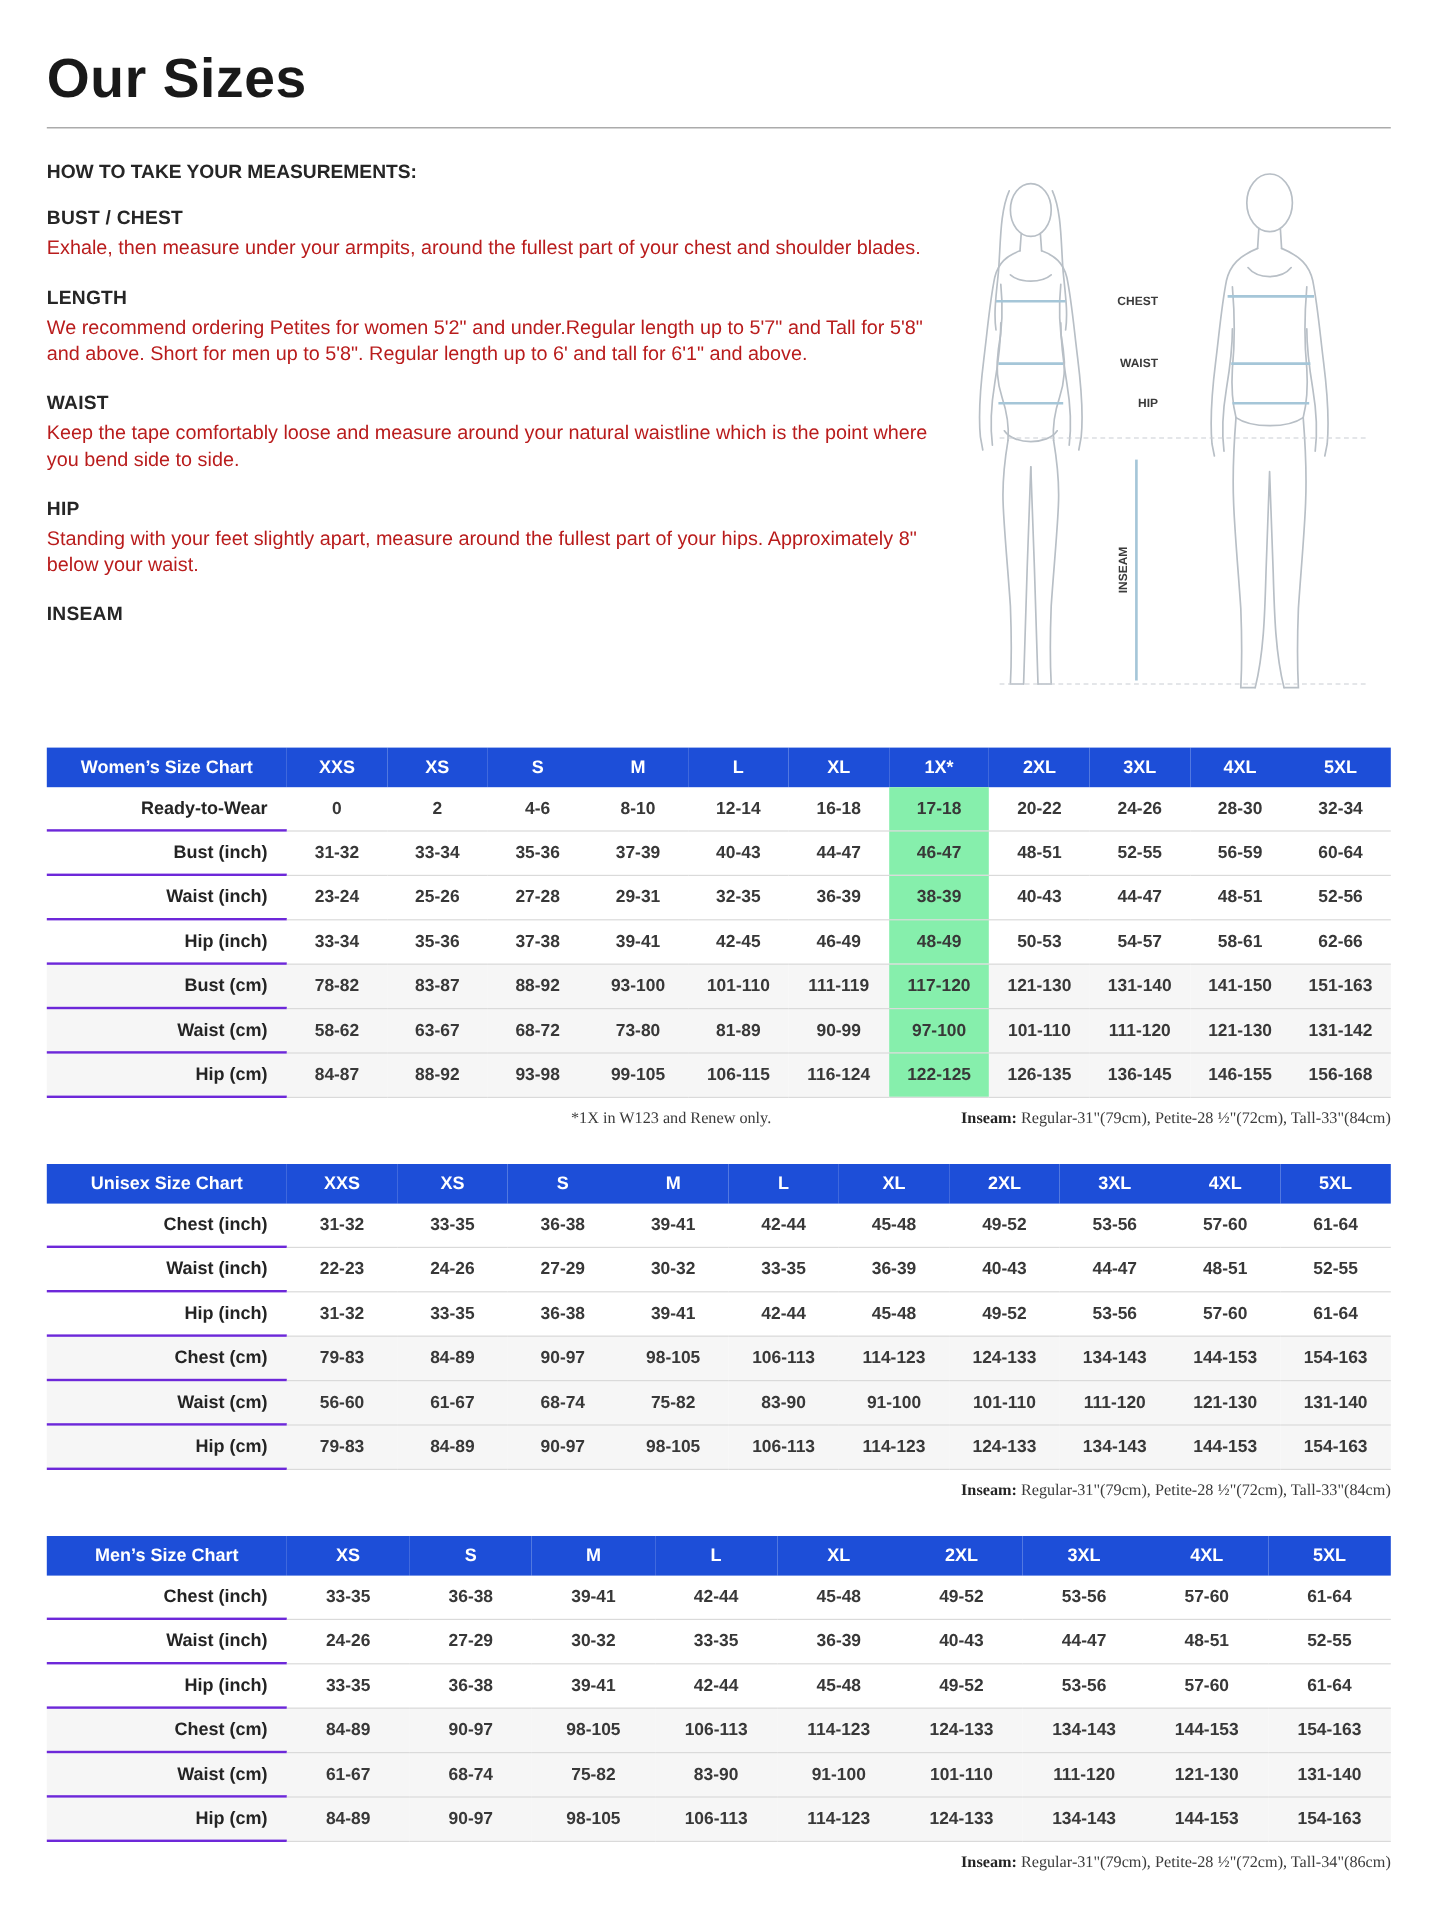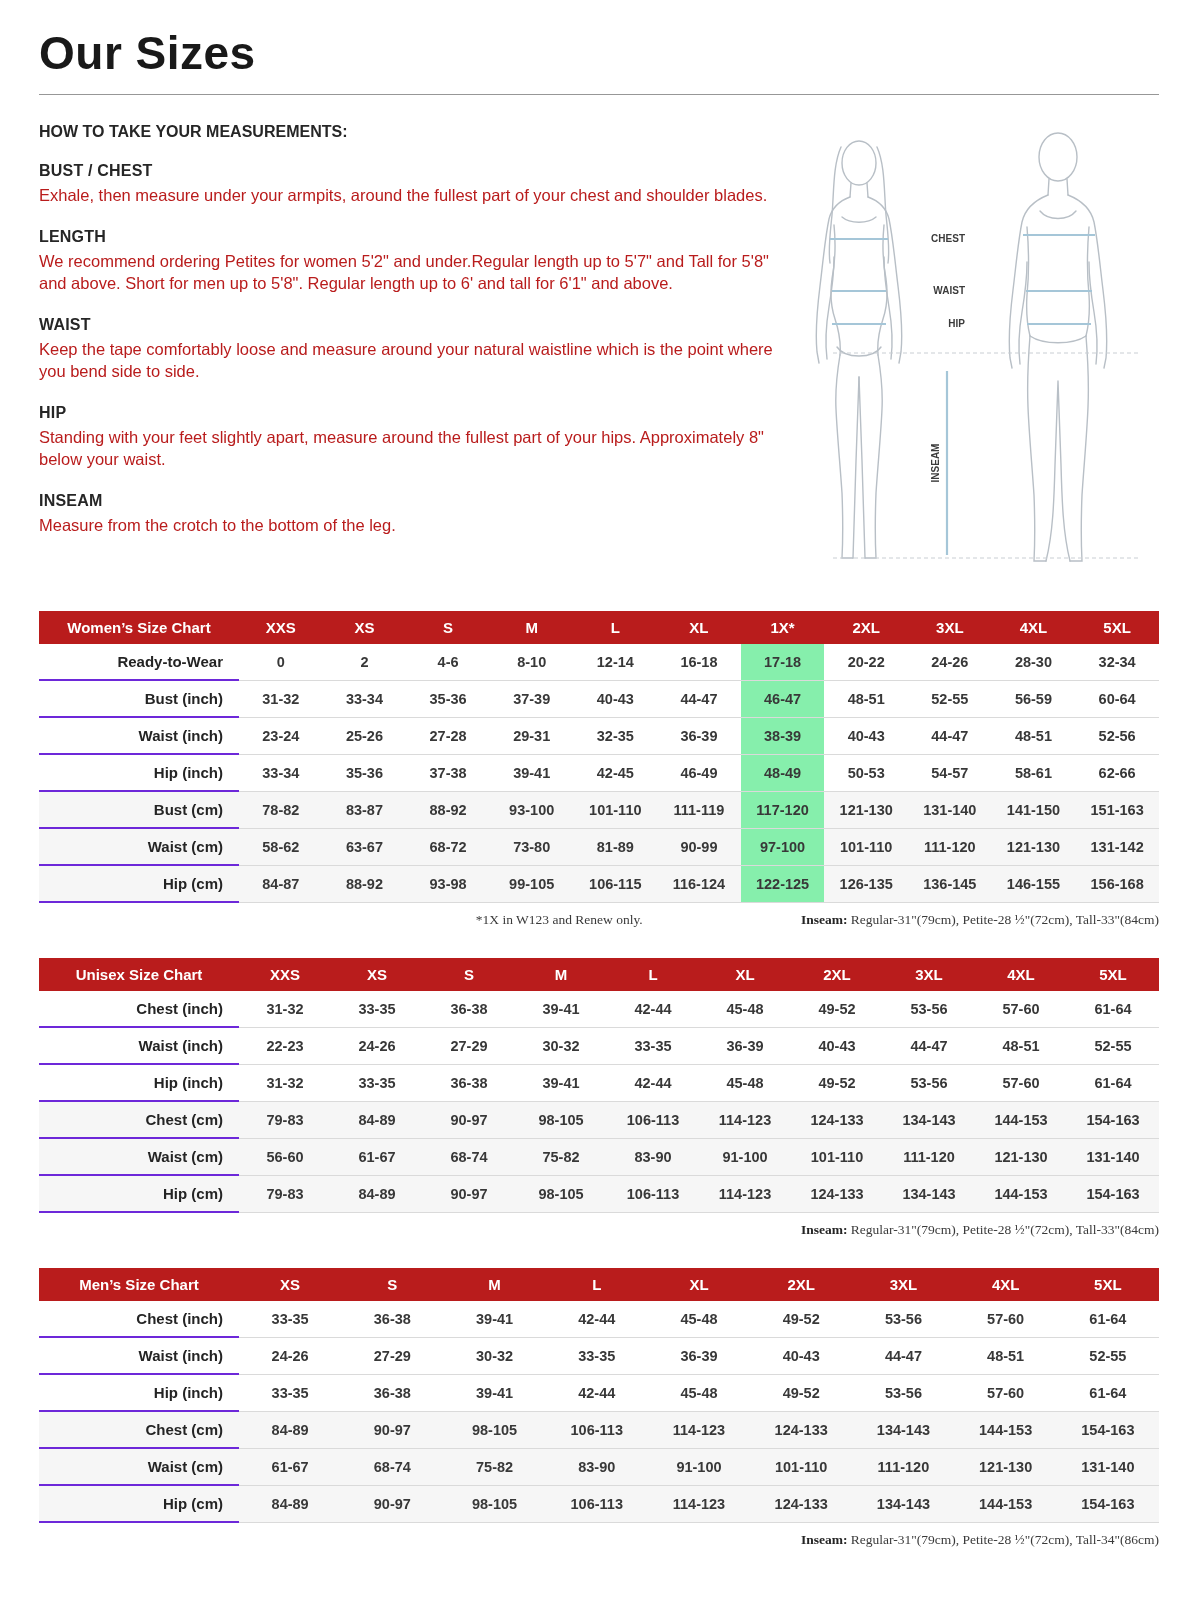--- a/index.html
+++ b/index.html
@@ -2,38 +2,38 @@
 <html><head>
 <meta charset="utf-8">
 <style>
   * { box-sizing: border-box; }
   body {
     margin: 0;
     background: #ffffff;
     color: #3f3f3f;
     font-family: "Liberation Sans", "DejaVu Sans", sans-serif;
   }
-  .page { width: 1182px; margin: 0 auto; padding: 26px 32px 40px 30px; }
+  .page { width: 1182px; margin: 12px auto; padding: 26px 32px 40px 30px; }
 
   h1 { margin: 0 0 14px; font-size: 46px; letter-spacing: .5px; font-weight: bold; color: #191919; }
   .title-rule { border: none; border-top: 1px solid #979797; margin: 0 0 26px; }
 
   .top { display: flex; align-items: flex-start; }
   .instructions { flex: 1; padding-top: 2px; }
   .instructions h2 { margin: 0; font-size: 16px; color: #262626; }
   .instructions h3 { margin: 21px 0 5px; font-size: 16px; color: #262626; letter-spacing: .2px; }
   .instructions p { margin: 0; font-size: 16.5px; line-height: 1.33; color: #b91c1c; }
   .figure { flex: none; width: 372px; }
   .figure svg { display: block; }
 
   .chart-block { margin-top: 30px; }
   table.size-table { width: 100%; border-collapse: collapse; table-layout: fixed; }
   table.size-table col.label-col { width: 200px; }
   table.size-table thead th {
-    background: #b91c1c; color: #fff; font-size: 15px; padding: 8px 3px;
+    background: #1d4ed8; color: #fff; font-size: 15px; padding: 8px 3px;
     text-align: center; font-weight: bold;
   }
   table.size-table tbody th {
     font-size: 15px; color: #242424; text-align: right; padding: 9px 16px 9px 4px;
     border-bottom: 2px solid #6d28d9; font-weight: bold; white-space: nowrap;
   }
   table.size-table tbody td {
     font-size: 14.5px; color: #383838; text-align: center; padding: 9px 2px;
     border-bottom: 1px solid #dadada; font-weight: bold;
   }
@@ -59,21 +59,20 @@
       <div id="instruction-sections">
           <h3>BUST / CHEST</h3>
           <p>Exhale, then measure under your armpits, around the fullest part of your chest and shoulder blades.</p>
           <h3>LENGTH</h3>
           <p>We recommend ordering Petites for women 5'2" and under.Regular length up to 5'7" and Tall for 5'8" and above. Short for men up to 5'8". Regular length up to 6' and tall for 6'1" and above.</p>
           <h3>WAIST</h3>
           <p>Keep the tape comfortably loose and measure around your natural waistline which is the point where you bend side to side.</p>
           <h3>HIP</h3>
           <p>Standing with your feet slightly apart, measure around the fullest part of your hips. Approximately 8" below your waist.</p>
           <h3>INSEAM</h3>
-          <p>Measure from the crotch to the bottom of the leg.</p>
         </div>
     </div>
 
     <div class="figure">
       <svg viewBox="0 0 372 460" width="372" height="460" aria-hidden="true">
         <g fill="none" stroke="#b8bfc6" stroke-width="1.4" stroke-linecap="round">
 
           <g>
             <ellipse cx="72" cy="42" rx="17" ry="22"></ellipse>
             <path d="M54 26 C46 44 47 70 45 94 C43 114 41 128 43 142"></path>

